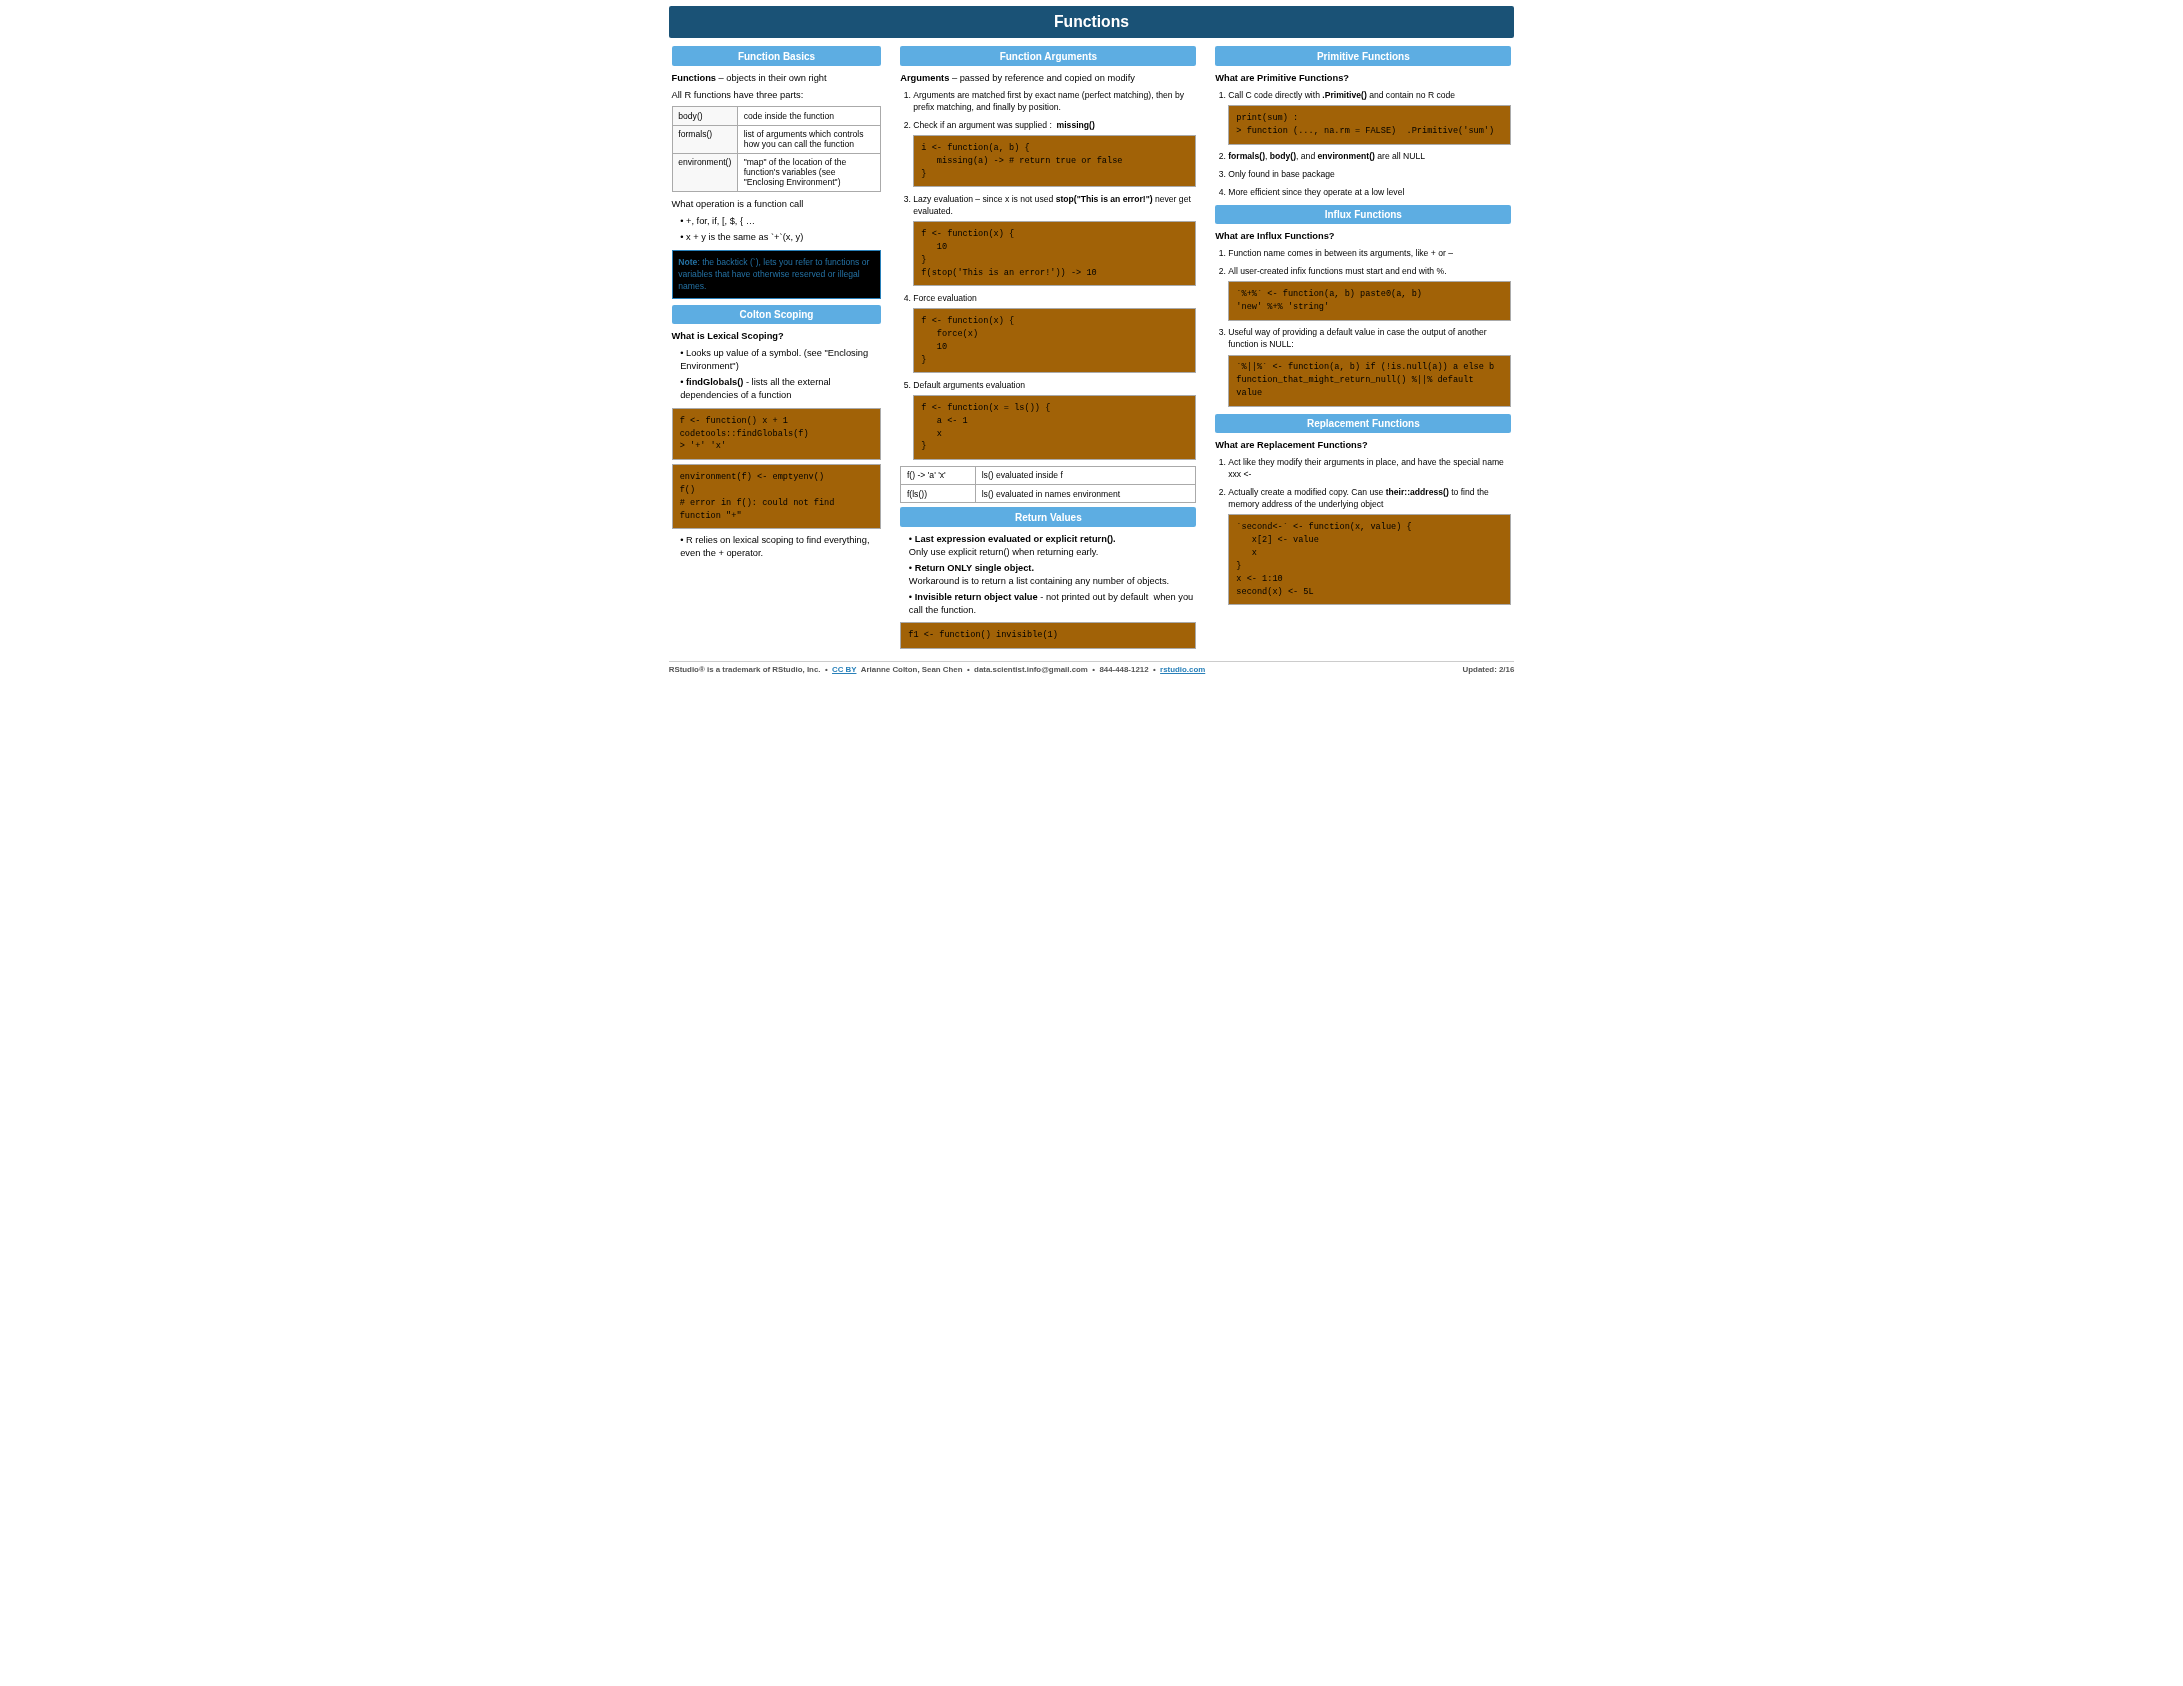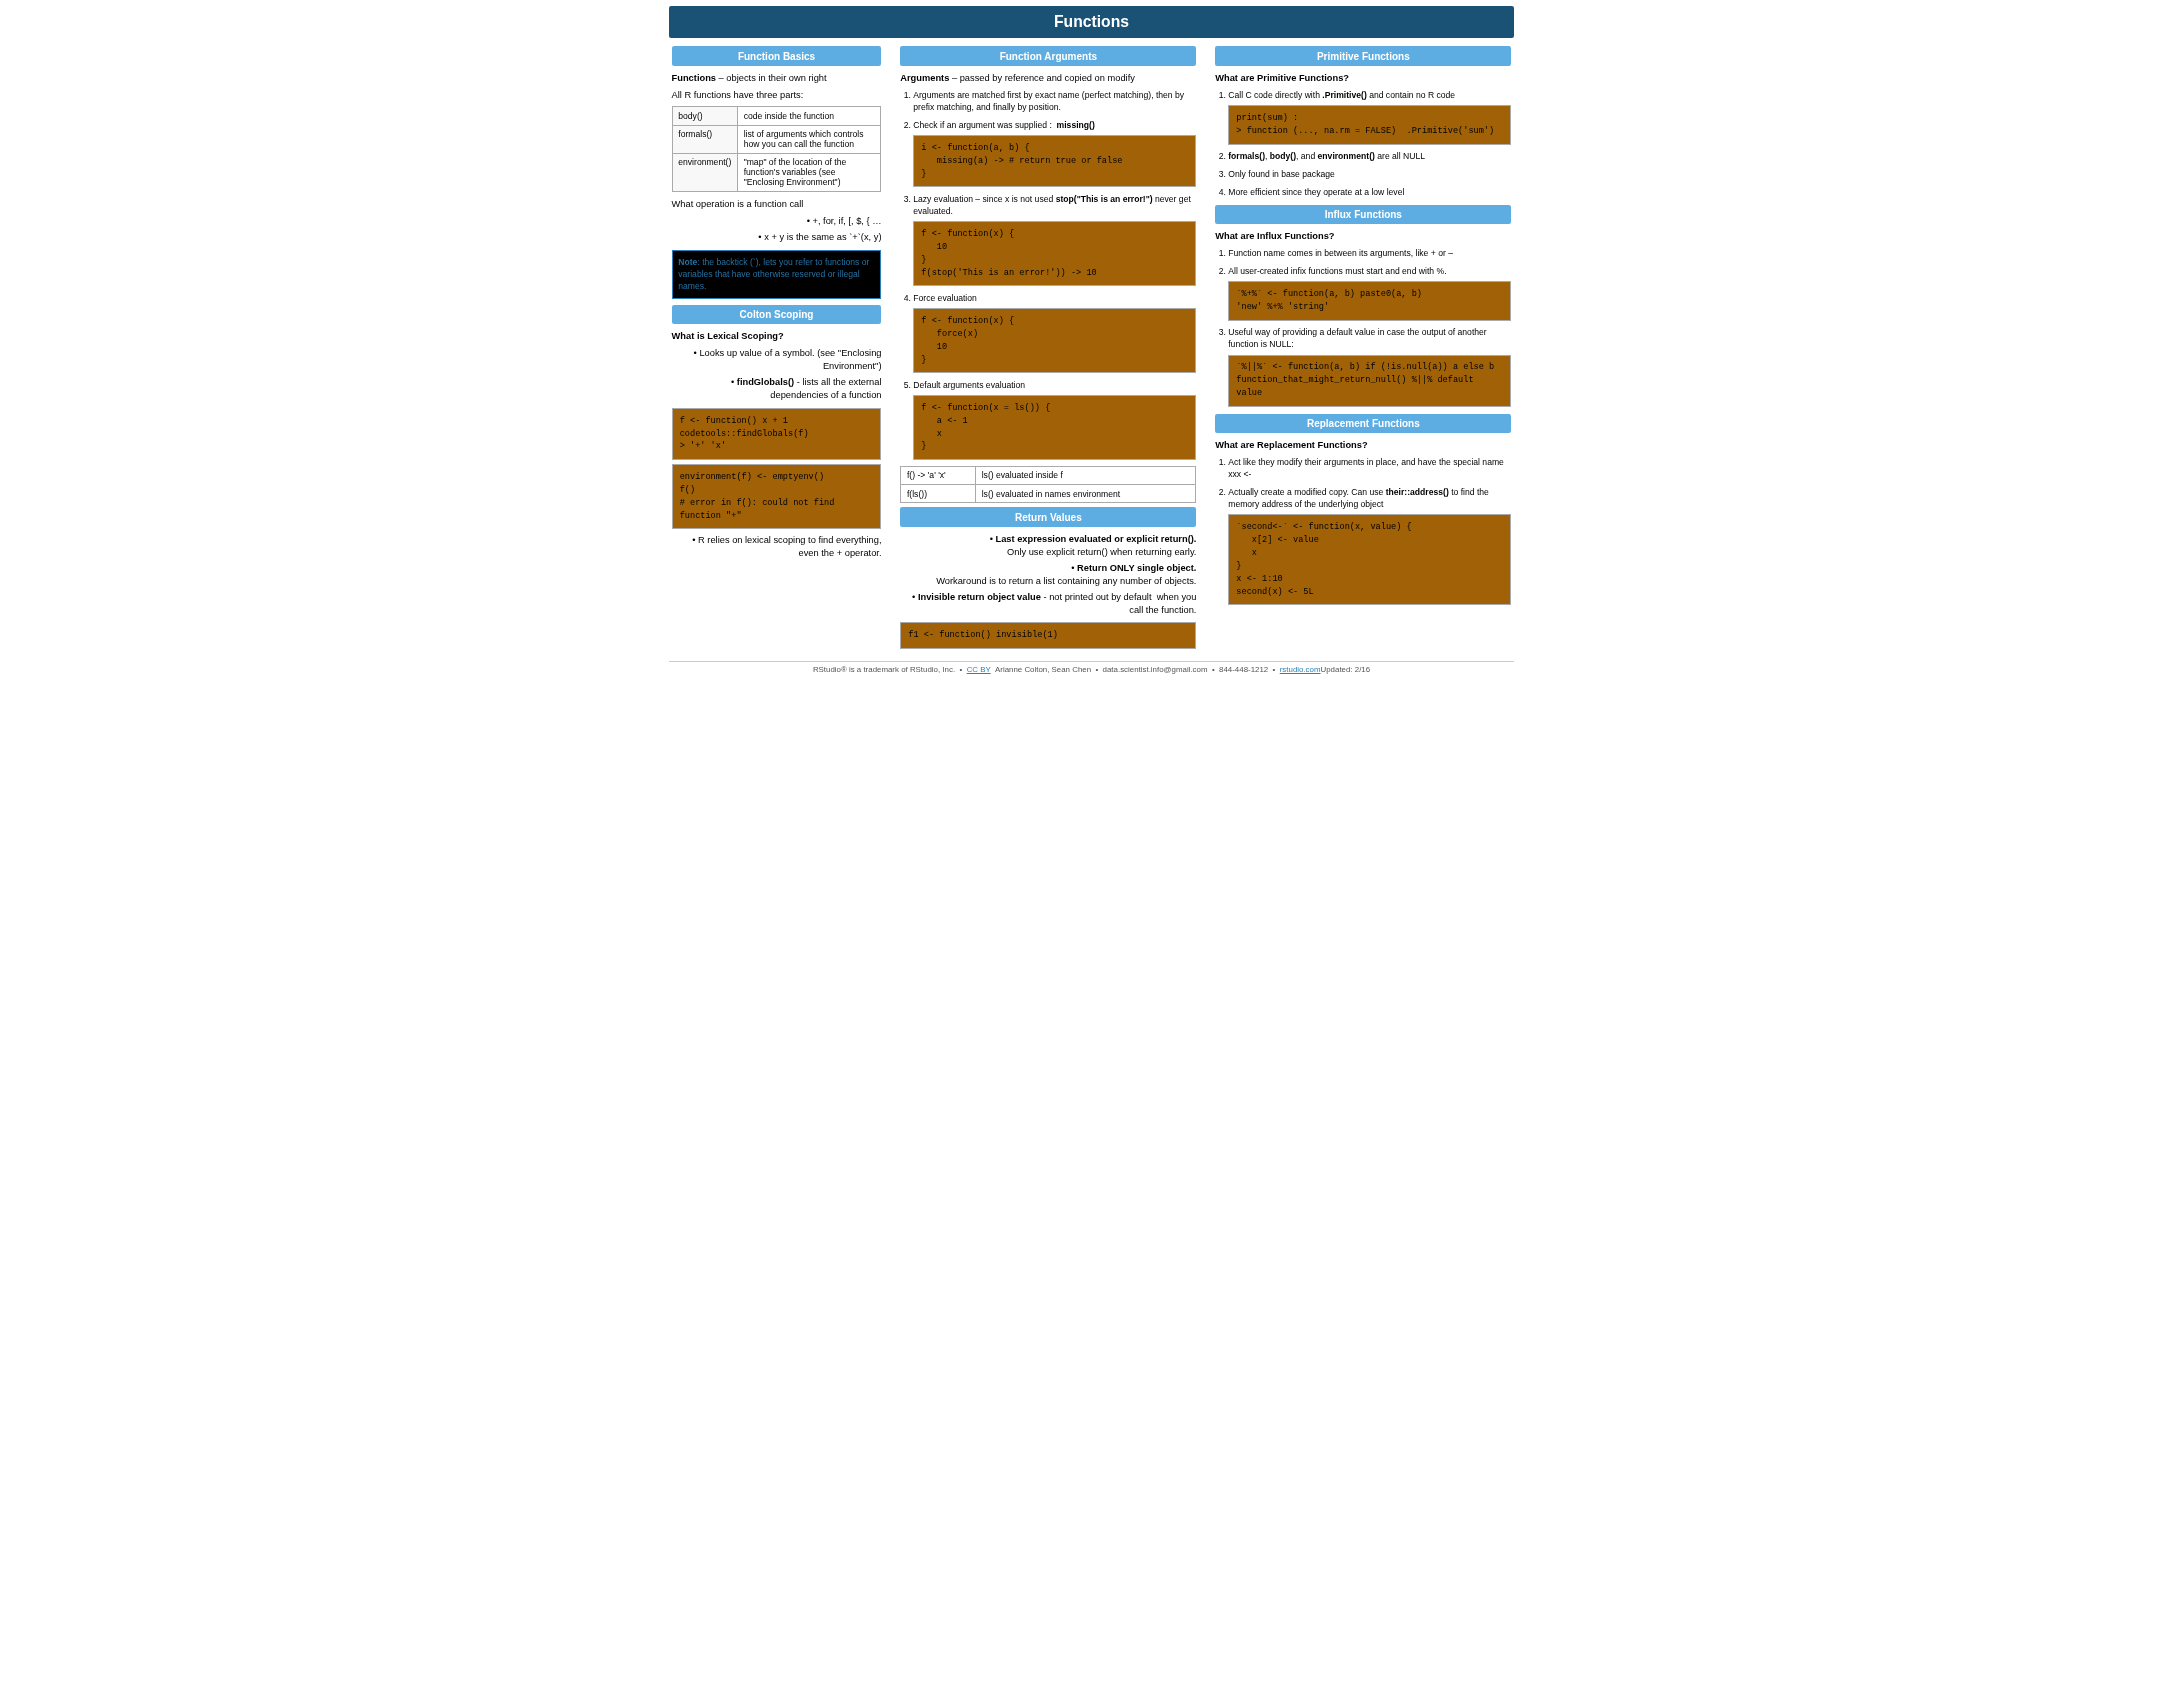--- a/index.html
+++ b/index.html
@@ -52,21 +52,21 @@
     .table-basics td {
       border: 0.7px solid #aaa;
       padding: 3.6px 5.7px;
       vertical-align: top;
     }
     .table-basics td:first-child {
       white-space: nowrap;
       background: #f8f8f8;
     }
     
-    .bullet-list { list-style: none; margin: 2.9px 0 5.7px 0; text-align: right; }
+    .bullet-list { list-style: none; margin: 2.9px 0 5.7px 0; }
     .bullet-list li { padding-left: 8.6px; margin-bottom: 2.9px; line-height: 1.4; }
     .bullet-list li::before { content: "• "; }
     
     .note-box {
       border: 1.4px solid #2980b9;
       background: #000000;
       padding: 5.7px;
       font-size: 8.6px;
       color: #2471a3;
       margin-bottom: 5.7px;
@@ -99,21 +99,22 @@
     }
     
     .sub-section { margin-bottom: 7.1px; }
     
     .footer {
       border-top: 0.7px solid #ccc;
       padding-top: 2.9px;
       font-size: 7.9px;
       color: #555;
       display: flex;
-      justify-content: center;
+      justify-content: space-between;
+      font-weight: bold;
     }
     .footer a { color: #2980b9; text-decoration: underline; }
     
     b { font-weight: bold; }
   </style>
 </head>
 <body>
 
 <div class="page">
 

